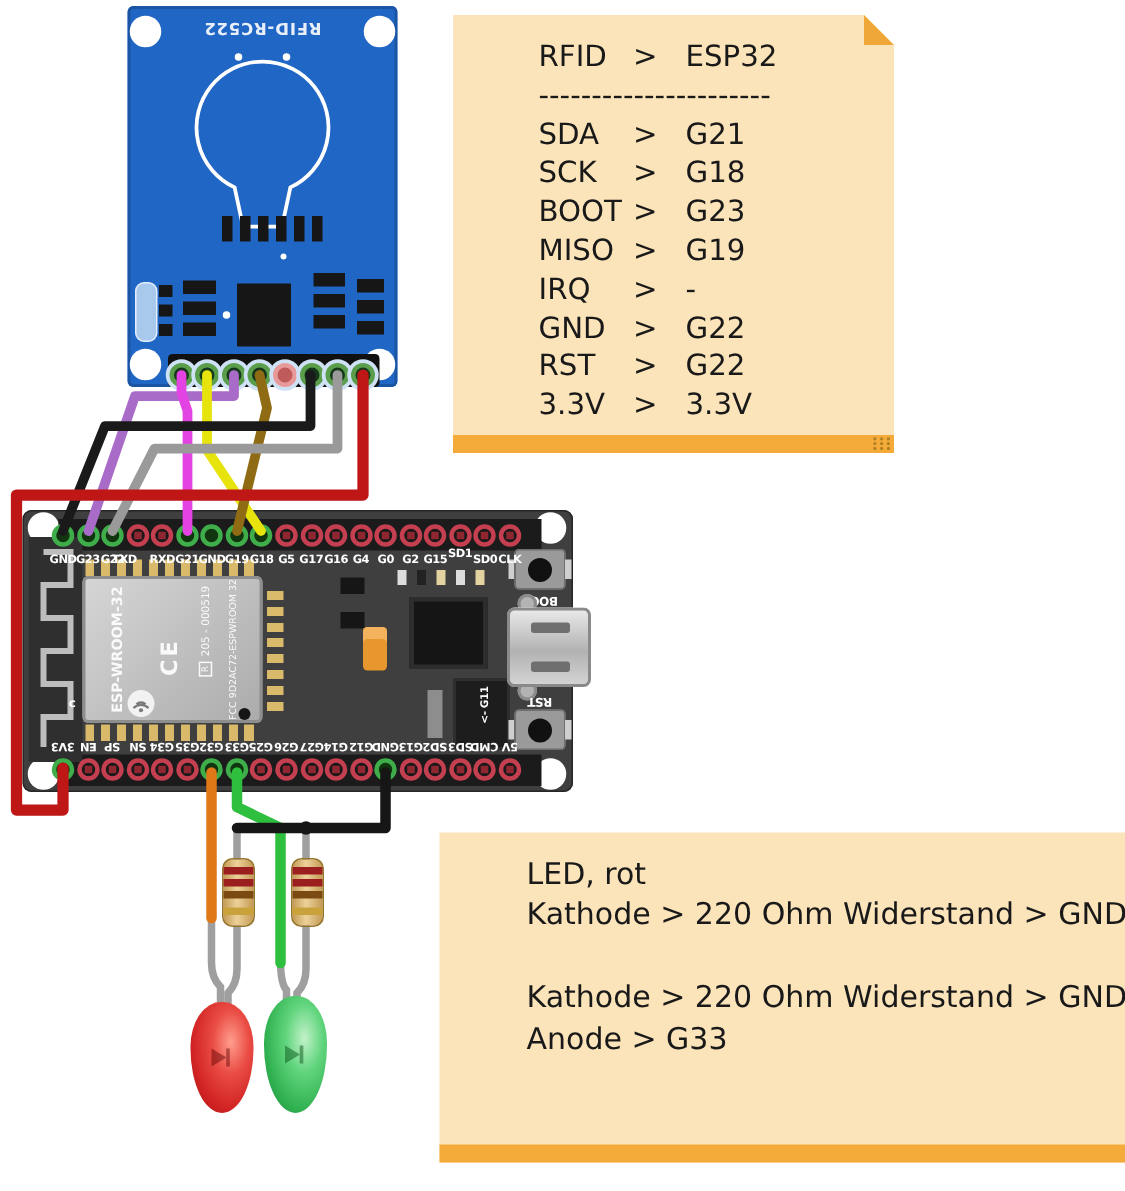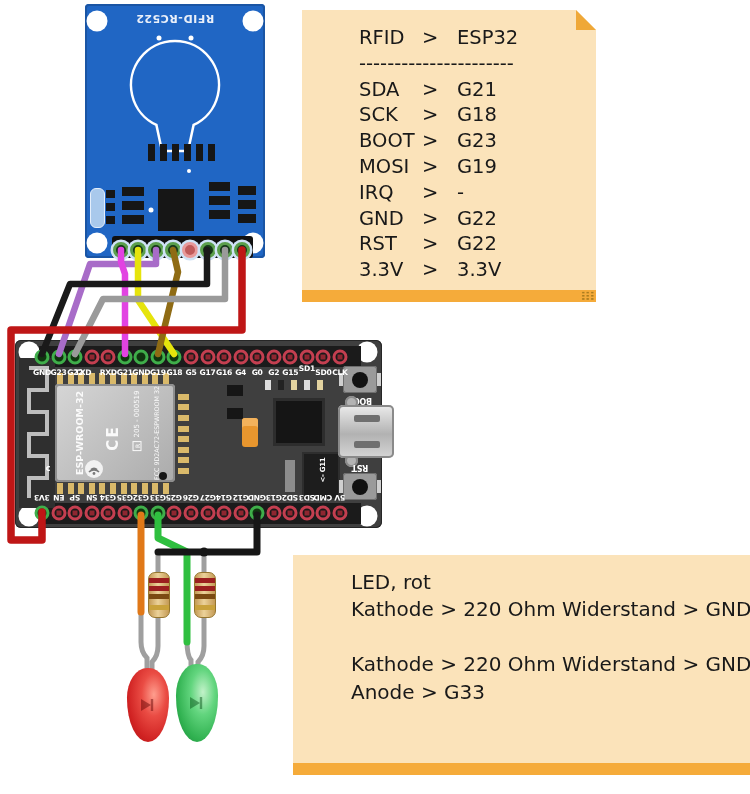--- a/index.html
+++ b/index.html
@@ -339,21 +339,21 @@
           <span>SCK</span>
           <span>&gt;</span>
           <span>G18</span>
         </div>
         <div class="pin-grid">
           <span>BOOT</span>
           <span>&gt;</span>
           <span>G23</span>
         </div>
         <div class="pin-grid">
-          <span>MOSI</span>
+          <span>MISO</span>
           <span>&gt;</span>
           <span>G19</span>
         </div>
         <div class="pin-grid">
           <span>IRQ</span>
           <span>&gt;</span>
           <span>-</span>
         </div>
         <div class="pin-grid">
           <span>GND</span>

